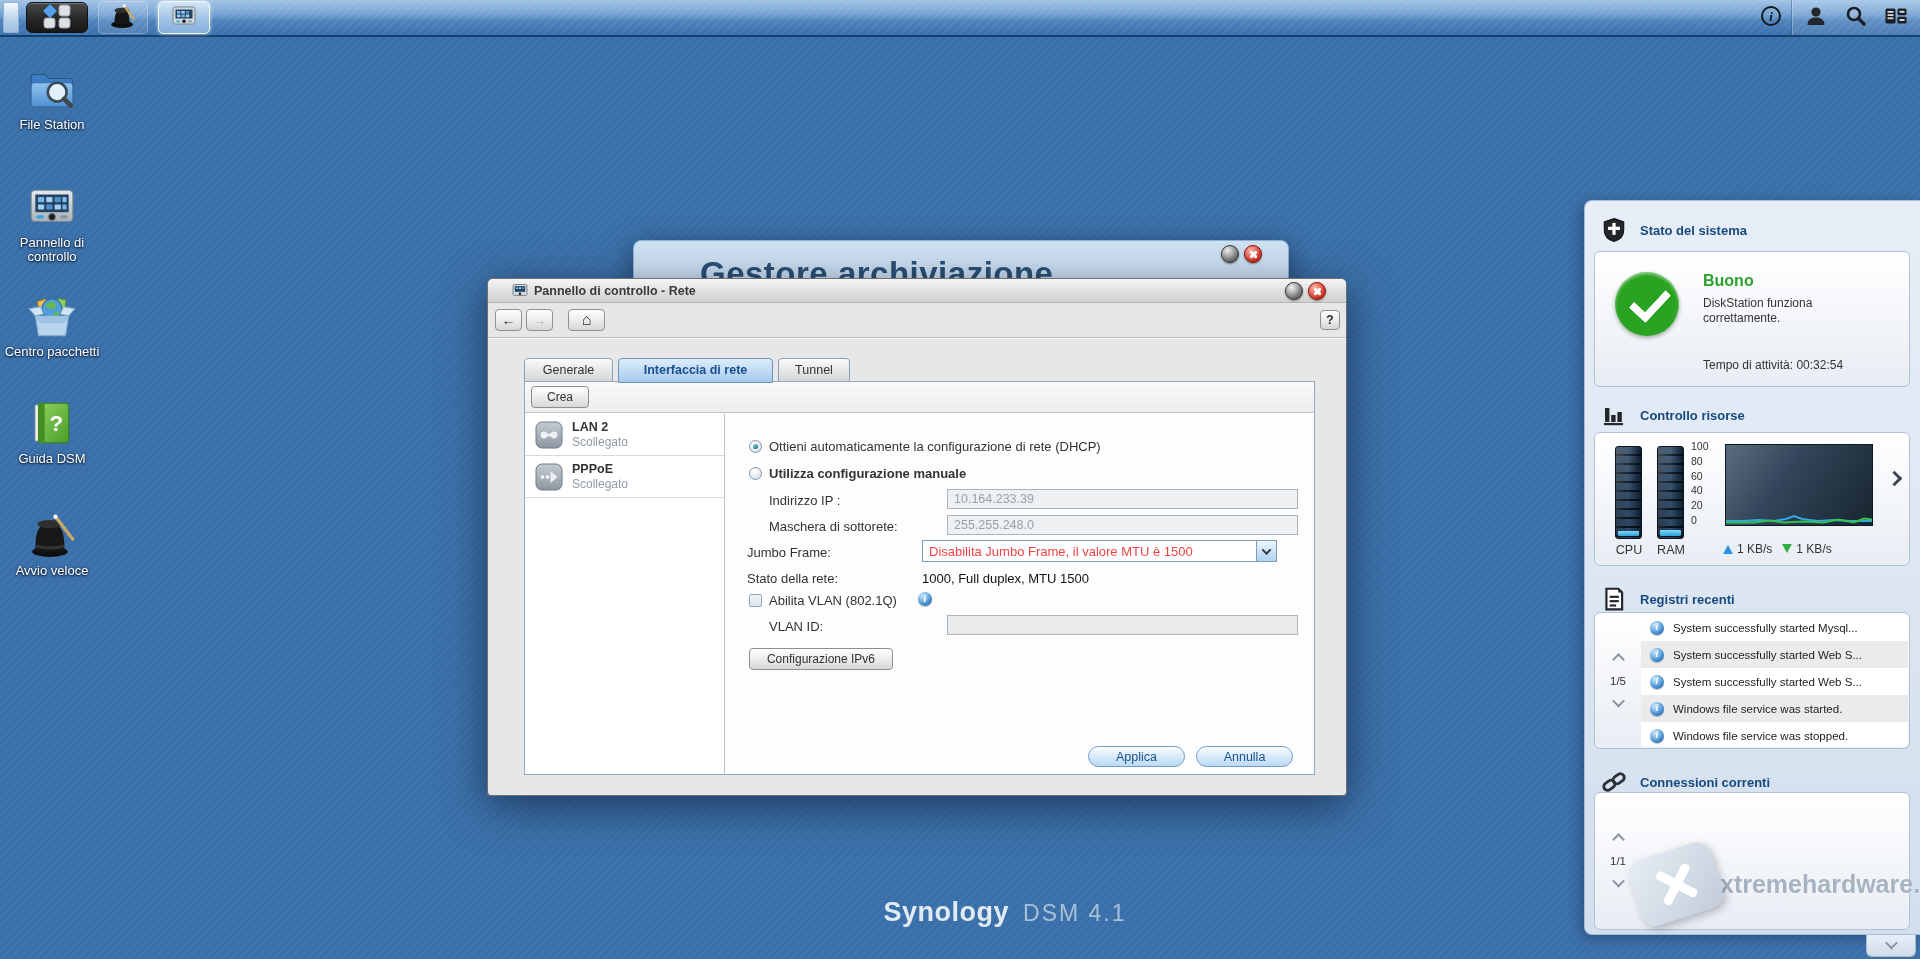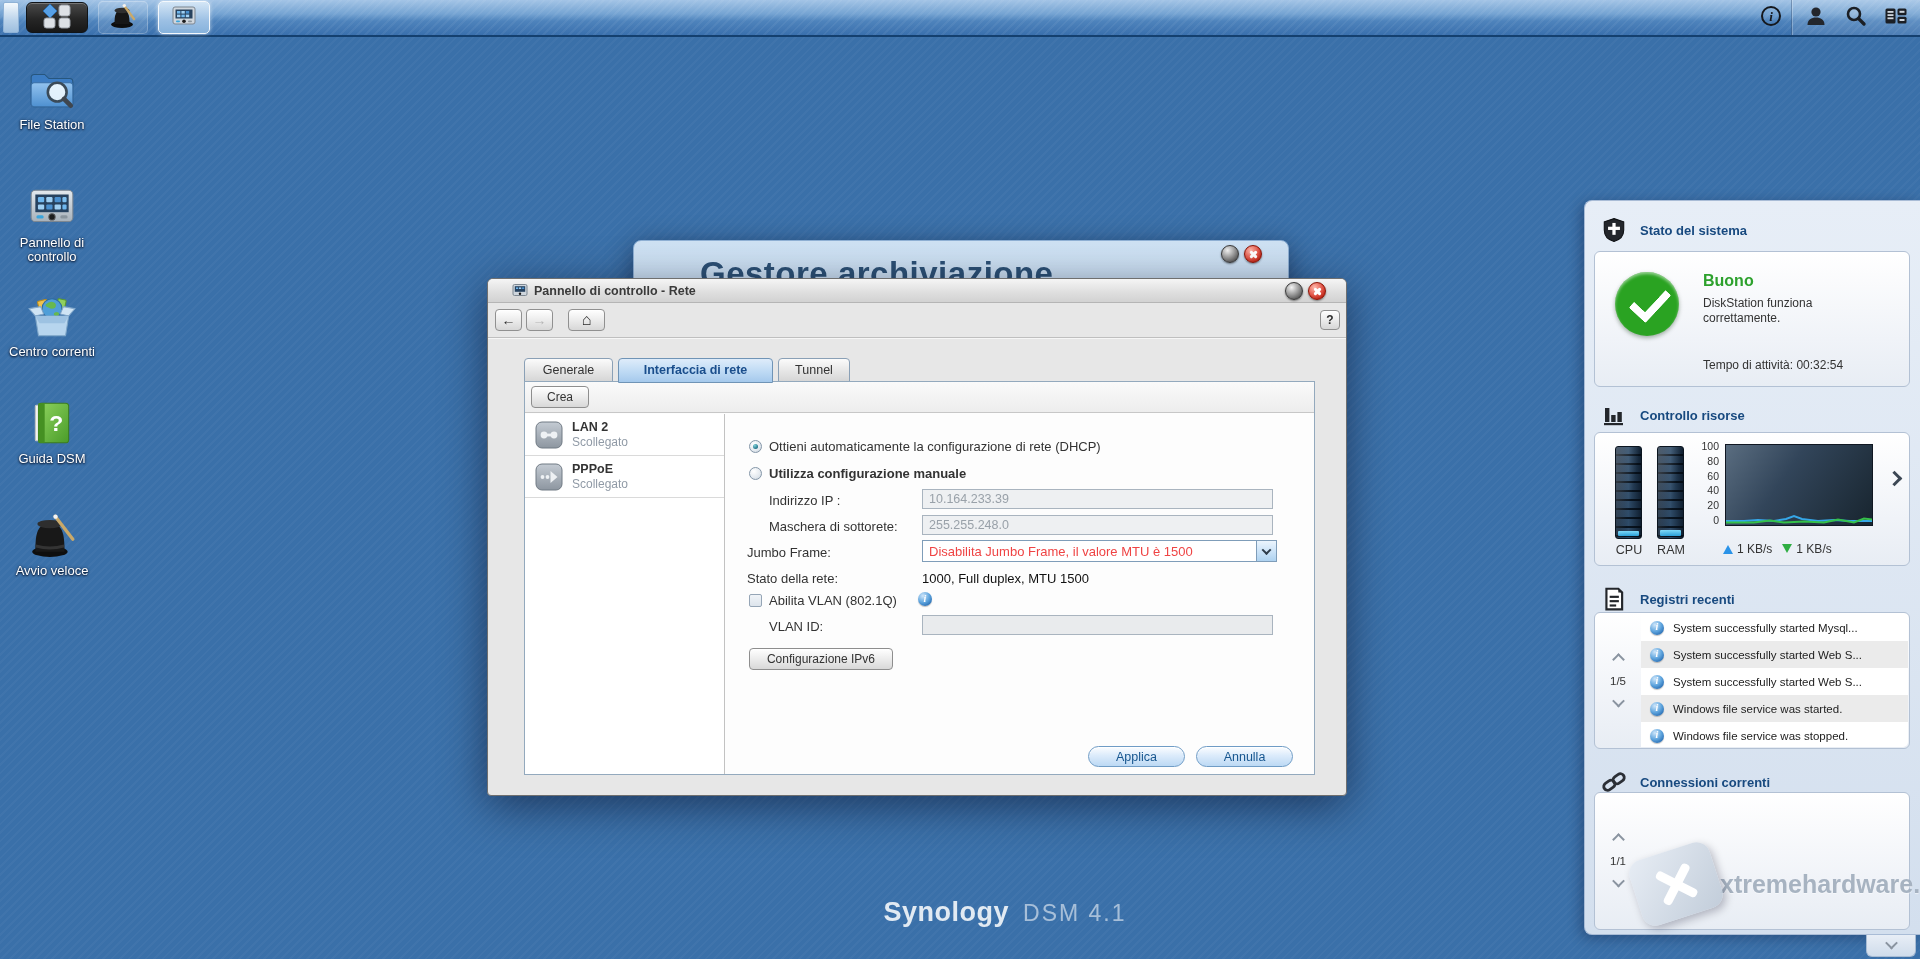--- a/index.html
+++ b/index.html
@@ -86,21 +86,21 @@
   .iface-status{ font-size:12px; color:#909aa6; line-height:14px;}
   .form{ position:absolute; left:200px; top:32px; right:0; bottom:0;}
   .flabel{ position:absolute; font-size:13px; color:#333; white-space:nowrap;text-align:center;}
   .radio{ position:absolute; width:13px; height:13px; border-radius:50%; border:1px solid #8496a8; cursor:pointer;
     background:radial-gradient(circle at 35% 30%, #ffffff, #e3e9ef 60%, #c8d1da);}
   .radio.sel::after{ content:""; position:absolute; left:3px; top:3px; width:5px; height:5px; border-radius:50%;
     background:radial-gradient(circle at 35% 30%, #7fd0d8, #1e6f86 75%);}
   .cb{ position:absolute; width:13px; height:13px; border:1px solid #95a5b6; border-radius:2px; cursor:pointer;
     background:linear-gradient(180deg,#f0f4f8,#dde4ec);}
   .tinput{ position:absolute; height:20px; border:1px solid #a9b4bf; background:#eef0f2; color:#99a1a9;
-    font-size:12.5px; padding:0 6px; font-family:inherit;}
+    font-size:12.5px; padding:0 6px; font-family:inherit;margin-left:25px;}
   .select{ position:absolute; display:flex; height:22px; border:1px solid #7f9db9; background:#fff; cursor:pointer;}
   .select .stext{ flex:1; font-size:13px; color:#ef4444; padding:3px 0 0 6px; white-space:nowrap; overflow:hidden;}
   .select .sarrow{ width:20px; border-left:1px solid #7f9db9; display:flex; align-items:center; justify-content:center;
     background:linear-gradient(180deg,#ecf5fd,#cde4f8 50%,#aed2f0);}
   .chev{ display:inline-block; width:7px; height:7px; border-left:2px solid #2e3c4a; border-top:2px solid #2e3c4a;}
   .chev.down{ transform:rotate(-135deg) translate(1px,1px);}
   .chev.up{ transform:rotate(45deg);}
   .chev.gray{ border-color:#8a94a0; width:9px; height:9px; border-width:2.5px; cursor:pointer;}
   .pill{ position:absolute; height:21px; border-radius:11px; border:1px solid #6f9cc6; cursor:pointer; font-family:inherit;
     background:linear-gradient(180deg,#fbfdff,#dcebfb 45%,#bcd9f4); color:#17568f; font-size:12.5px;
@@ -124,21 +124,21 @@
   .check-circle::after{ content:""; position:absolute; left:16px; top:18px; width:30px; height:15px;
     border-left:8px solid #fff; border-bottom:8px solid #fff; transform:rotate(-47deg); border-radius:2px;}
   .gauge{ position:absolute; top:13px; width:27px; height:93px; border:1px solid #0a141f; border-radius:3px; overflow:hidden;
     background:linear-gradient(90deg,#16283c,#2e4b68 50%,#101f30);}
   .gauge::before{ content:""; position:absolute; inset:0;
     background:repeating-linear-gradient(180deg, rgba(0,0,0,0) 0 7px, rgba(3,10,18,.85) 7px 9px);}
   .gauge::after{ content:""; position:absolute; inset:0;
     background:linear-gradient(100deg, rgba(255,255,255,.25), rgba(255,255,255,.05) 45%, rgba(255,255,255,0) 60%);}
   .gauge .fill{ position:absolute; left:2px; right:2px; bottom:2px; background:linear-gradient(180deg,#7cd9f8,#2a9fd8); border-radius:1px;}
   .glabel{ position:absolute; top:110px; width:44px; text-align:center; font-size:12.5px; color:#333;}
-  .axis{ position:absolute; left:96px; top:8px; width:28px; height:84px; display:flex; flex-direction:column; justify-content:space-between; align-items:flex-end;}
+  .axis{ position:absolute; left:96px; top:8px; width:28px; height:84px; display:flex; flex-direction:column; justify-content:space-between; align-items:flex-start;}
   .axis span{ font-size:10.5px; color:#333; line-height:10px;}
   .netchart{ position:absolute; left:130px; top:11px; width:148px; height:82px; border:1px solid #101722;
     background:linear-gradient(125deg,#5a6d80 0%,#32455a 40%,#18252f 100%);}
   .net-row{ position:absolute; left:128px; top:109px; display:flex; align-items:center; gap:4px; font-size:12px; color:#333;}
   .tri-up{ width:0; height:0; border:5px solid transparent; border-bottom:9px solid #2a93e8; margin-top:-4px;}
   .tri-down{ width:0; height:0; border:5px solid transparent; border-top:9px solid #2fae43; margin-bottom:-4px;}
   .rchev{ position:absolute; right:9px; top:40px; width:11px; height:11px; border-top:3px solid #3c4754; border-right:3px solid #3c4754; transform:rotate(45deg); cursor:pointer;}
   .pager{ position:absolute; left:0; top:0; bottom:0; width:46px; display:flex; flex-direction:column; align-items:center; justify-content:center; gap:11px;}
   .pager .pg{ font-size:11.5px; color:#333;}
   .rows{ position:absolute; left:46px; top:1px; right:1px; bottom:1px; background:#fff; border-radius:0 5px 5px 0; overflow:hidden;}
@@ -299,21 +299,21 @@
         <rect x="29" y="8" width="8" height="9" rx="1" fill="#8fd05e" stroke="#5a9830" transform="rotate(12 33 12)"></rect>
         <circle cx="24" cy="17" r="9.5" fill="#4e9ed8" stroke="#2d6a9e"></circle>
         <path d="M18 13 q4-4 8-2 q3 2 1 5 q-3 2-6 0 q-4-1-3-3 Z" fill="#67b84f"></path>
         <path d="M26 21 q4-2 5 1 q-1 3-4 2 q-2-1-1-3 Z" fill="#67b84f"></path>
         <polygon points="8,24 2,17 13,15 16,22" fill="#cfe4f4" stroke="#84a9cc"></polygon>
         <polygon points="40,24 46,17 35,15 32,22" fill="#cfe4f4" stroke="#84a9cc"></polygon>
         <polygon points="8,24 40,24 37,43 11,43" fill="#b7d5ee" stroke="#7fa6c8"></polygon>
         <polygon points="8,24 40,24 36,31 12,31" fill="#9dc2e2"></polygon>
       </svg>
     </div>
-    <div class="lbl">Centro correnti</div>
+    <div class="lbl">Centro pacchetti</div>
   </div>
 
   <div class="dicon" style="top:398px;">
     <div class="img">
       <svg width="50" height="50" viewBox="0 0 48 48">
         <defs>
             <linearGradient id="bkg" x1="0" y1="0" x2="1" y2="1">
               <stop offset="0" stop-color="#8fd45f"></stop>
               <stop offset="1" stop-color="#4a9c29"></stop>
             </linearGradient>

